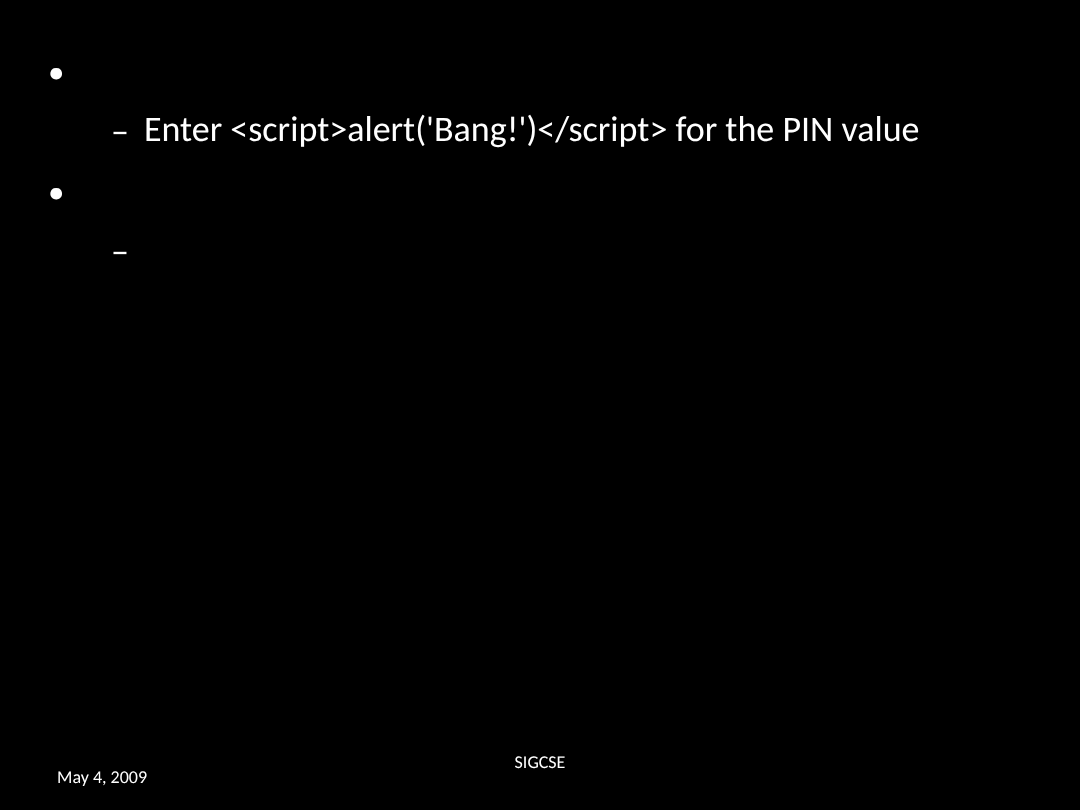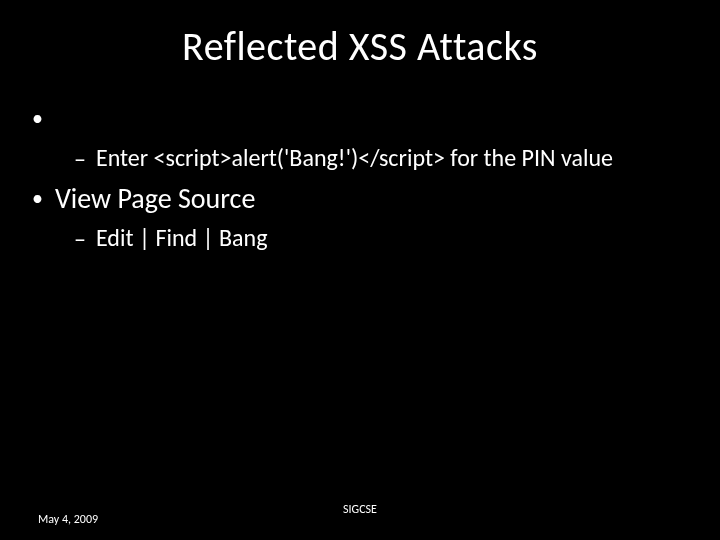--- a/index.html
+++ b/index.html
@@ -79,41 +79,38 @@
     right: 0;
     text-align: center;
     bottom: 10px;
   }
 </style>
 </head>
 <body>
 
 <div class="slide">
 
-  <div class="title">Reflected XSS Attacks</div>
 
   <div class="body">
 
     <div class="bullet-l1">
       <span class="dot">•</span>
     </div>
 
     <div class="bullet-l2">
       <span class="dash">–</span>
       <span class="txt">Enter &lt;script&gt;alert('Bang!')&lt;/script&gt; for the PIN value</span>
     </div>
 
     <div class="bullet-l1">
       <span class="dot">•</span>
-      <span class="txt">View Page Source</span>
     </div>
 
     <div class="bullet-l2">
       <span class="dash">–</span>
-      <span class="txt">Edit | Find | Bang</span>
     </div>
 
   </div>
 
   <div class="footer">
     <div class="footer-left">May 4, 2009</div>
     <div class="footer-center">SIGCSE</div>
   </div>
 
 </div>

